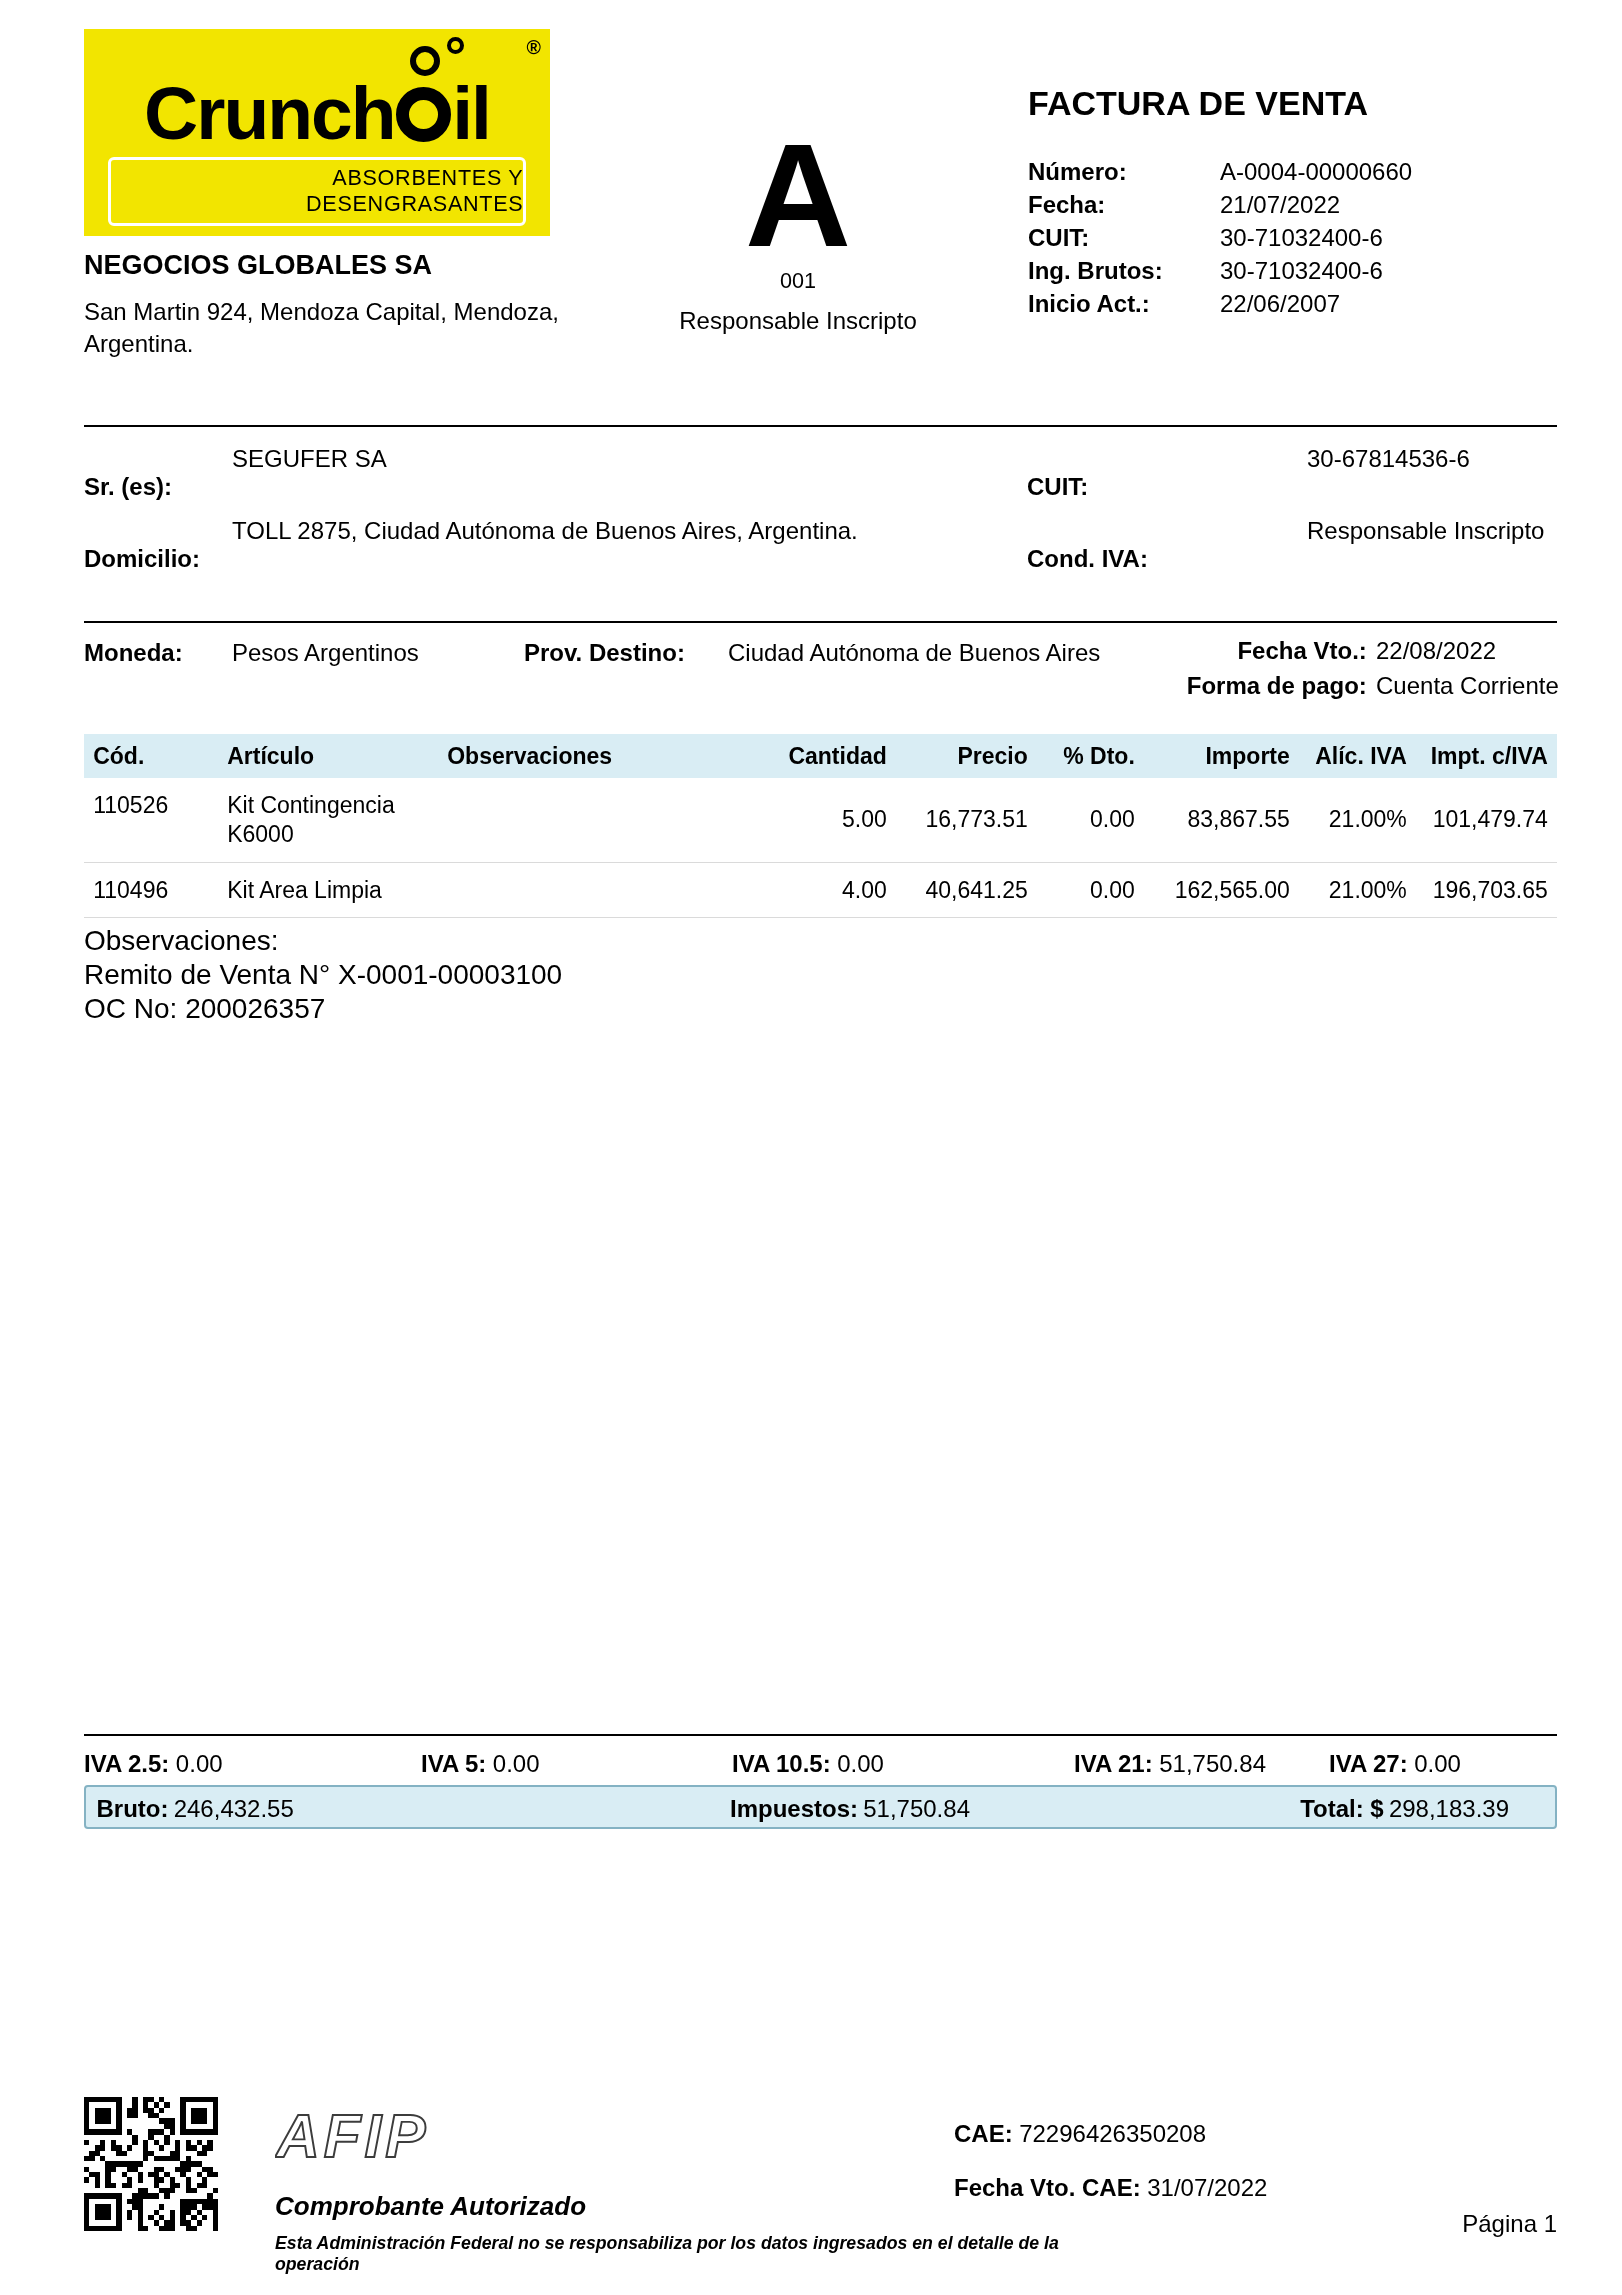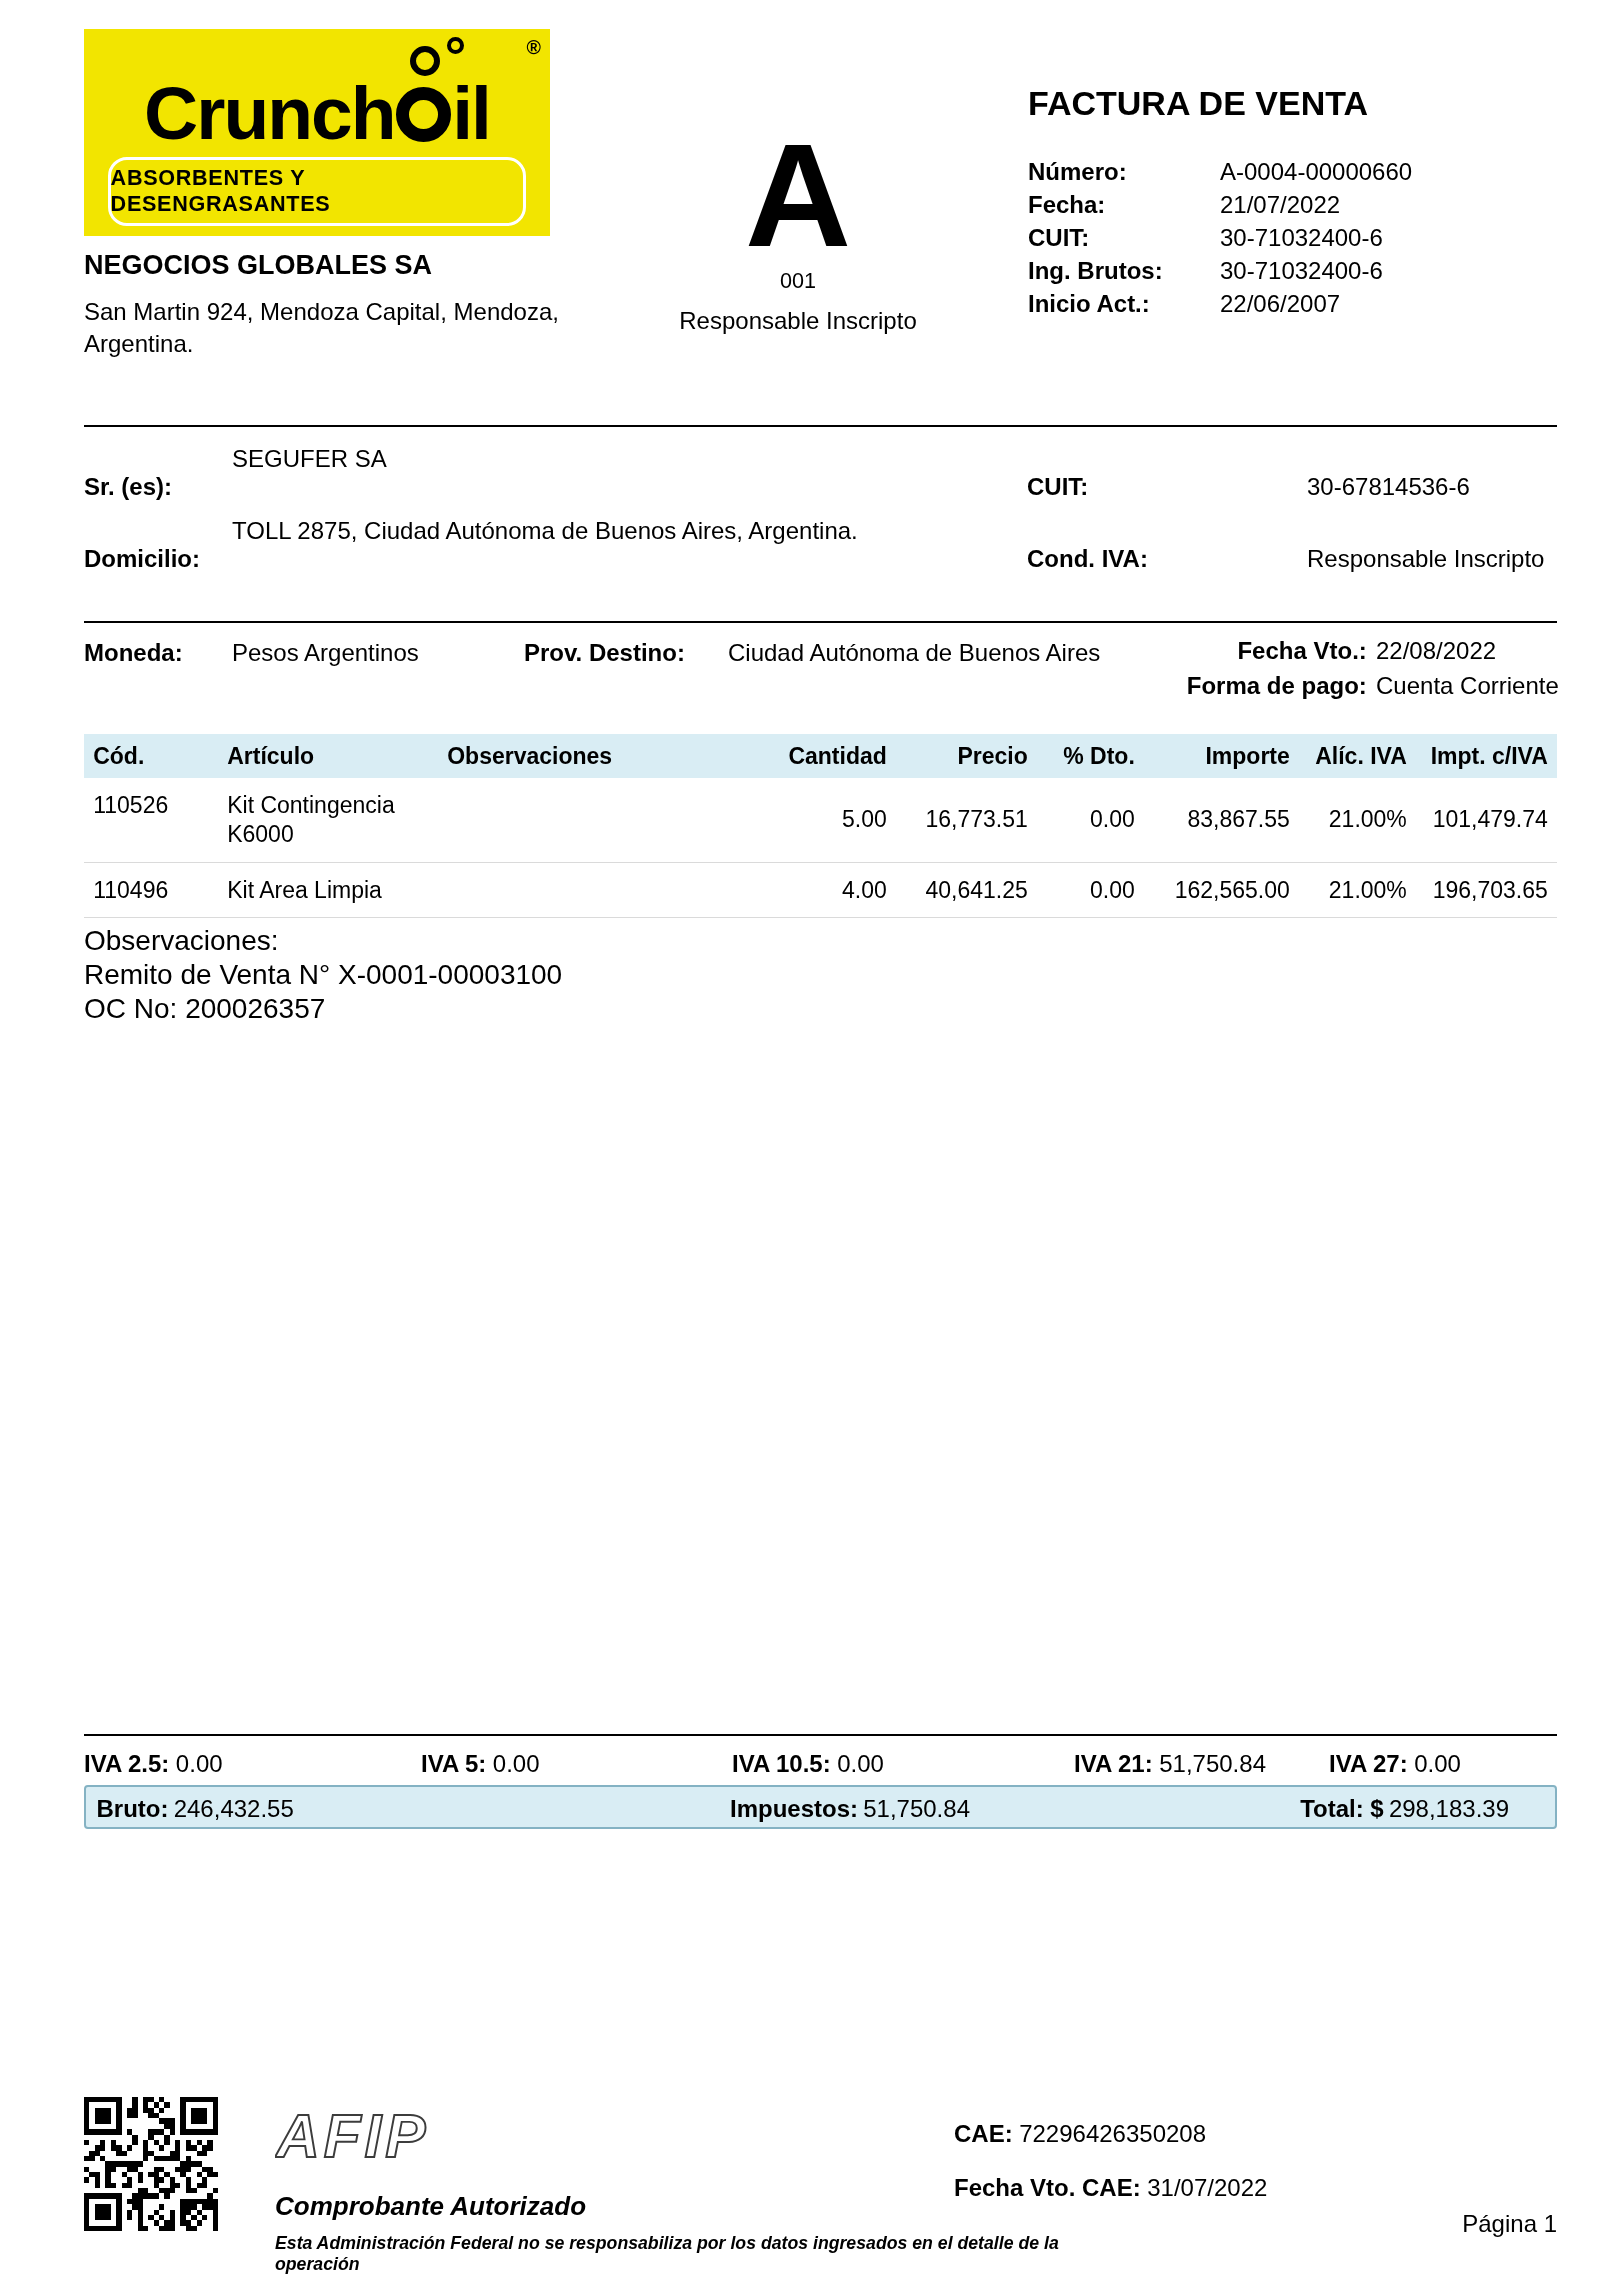--- a/index.html
+++ b/index.html
@@ -13,22 +13,22 @@
   
   .logo { position:absolute; top:29px; left:84px; width:466px; height:207px; background:var(--brand-yellow,#F2E500); }
   .logo-brand { position:absolute; top:47px; left:13px; right:13px; text-align:center;
     font-size:75px; font-weight:bold; letter-spacing:-2px; line-height:1; white-space:nowrap; }
   .logo-o { display:inline-block; width:55px; height:55px; border:13px solid #000; border-radius:50%;
     vertical-align:-2.6px; margin:0 1.3px; }
   .logo-bubble { position:absolute; border:6.5px solid #000; border-radius:50%; }
   .logo-bubble.b1 { width:30px; height:30px; top:17px; right:110px; }
   .logo-bubble.b2 { width:17px; height:17px; top:7.9px; right:86px; border-width:4.6px; }
   .logo-reg { position:absolute; top:6.5px; right:9.2px; font-size:19.6px; font-weight:bold; }
-  .logo-tagline { position:absolute; bottom:10.5px; left:23.6px; right:23.6px; text-align:left;
-    font-size:21.6px; font-weight:bold; border:3.3px solid #fff; border-radius:19px; padding:5.2px 0; letter-spacing:0.7px; }
+  .logo-tagline { position:absolute; bottom:10.5px; left:23.6px; right:23.6px; text-align:right;
+    font-size:21.6px; font-weight:normal; border:3.3px solid #fff; border-radius:6px; padding:5.2px 0; letter-spacing:0.7px; }
 
   .seller-name { position:absolute; top:250px; left:84px; font-size:27px; font-weight:bold; }
   .seller-address { position:absolute; top:296px; left:84px; width:510px; line-height:1.35; }
 
   
   .type-block { position:absolute; top:126px; left:667px; width:262px; text-align:center; }
   .type-letter { font-size:147px; font-weight:bold; line-height:0.95; }
   .type-code { font-size:21.6px; margin-top:2.6px; }
   .type-cond { font-size:24px; margin-top:13px; }
 
@@ -40,21 +40,21 @@
 
   
   .customer-box { position:absolute; top:425px; left:84px; width:1473px; height:196px; border-top:2px solid #000; }
   .customer-box span { position:absolute; white-space:nowrap; }
   .customer-box .lbl { font-weight:bold;margin-top:28px; }
   .customer-box .r1 { top:18.3px; }
   .customer-box .r2 { top:90px; }
   .customer-box .c0 { left:0; }
   .customer-box .c1 { left:148px; }
   .customer-box .c2 { left:943px; }
-  .customer-box .c3 { left:1223px;margin-top:28px; }
+  .customer-box .c3 { left:1223px; }
 
   
   .terms-box { position:absolute; top:621px; left:84px; width:1473px; height:98px; border-top:2px solid #000; }
   .terms-box > span { position:absolute; top:15.7px; white-space:nowrap; }
   .t-moneda { left:0; font-weight:bold; }
   .t-currency { left:148px; }
   .t-prov { left:440px; font-weight:bold; }
   .t-dest { left:644px; }
   .tb-right { position:absolute; top:14.4px; right:0; display:grid; grid-template-columns:auto 181px;
     column-gap:9.2px; row-gap:6.5px; }

